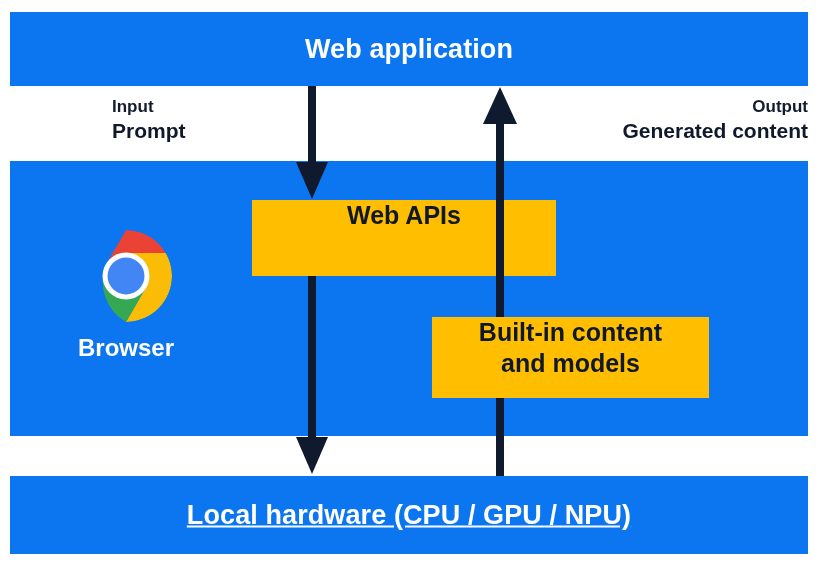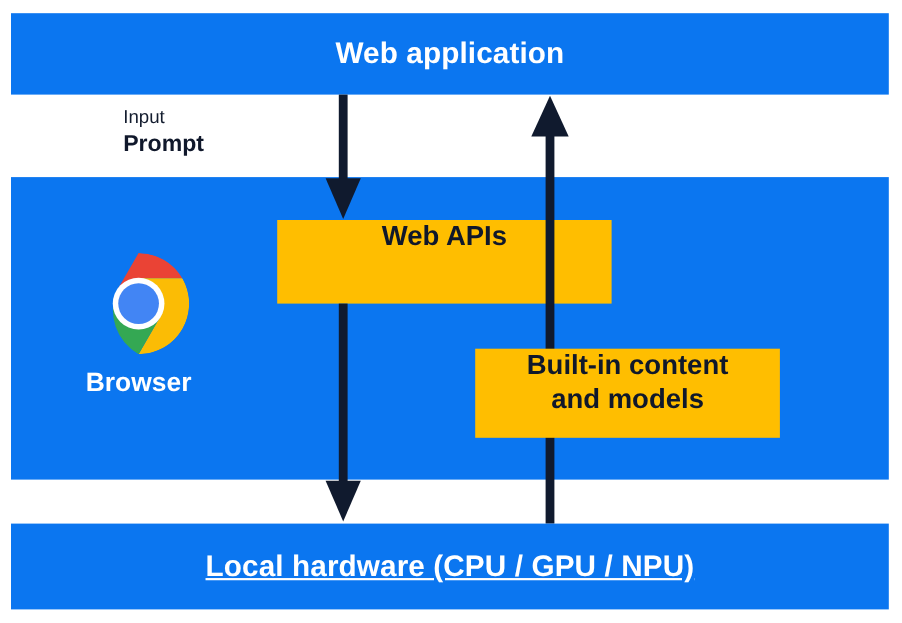--- a/index.html
+++ b/index.html
@@ -44,21 +44,21 @@
 
   
   .caption {
     position: absolute;
     line-height: 1.22;
     color: #131c2e;
     font-size: 17px;
   }
   .caption .kicker {
     display: block;
-    font-weight: normal;
+    font-weight: bold;
     font-size: 17px;
     color: #131c2e;
   }
   .caption .headline {
     display: block;
     font-weight: bold;
     font-size: 21px;
     color: #10182b;
   }
   #caption-input  { left: 112px; top: 97px;  text-align: left; }
@@ -148,20 +148,24 @@
 
   <div class="band" id="band-top">
     <div class="band-label">Web application</div>
   </div>
 
   <div class="caption" id="caption-input">
     <span class="kicker">Input</span>
     <span class="headline">Prompt</span>
   </div>
 
+  <div class="caption" id="caption-output">
+    <span class="kicker">Output</span>
+    <span class="headline">Generated content</span>
+  </div>
 
   <div class="band" id="band-middle"></div>
 
   <div id="browser-group">
     <div id="chrome-logo">
       <svg width="96" height="96" viewBox="0 0 96 96" aria-hidden="true">
         <defs>
           <clipPath id="clip-outer">
             <circle cx="48" cy="48" r="46"></circle>
           </clipPath>

